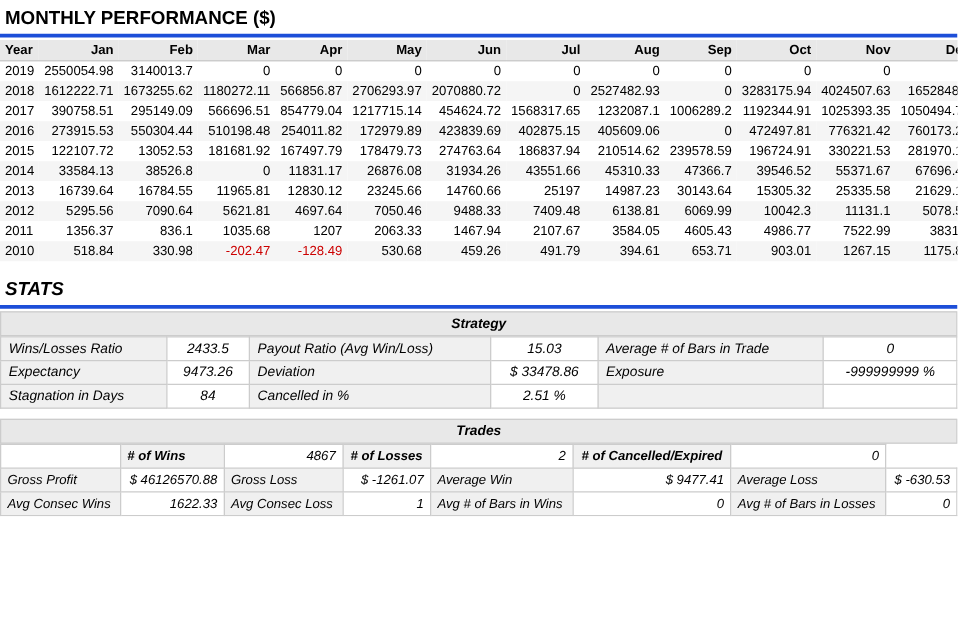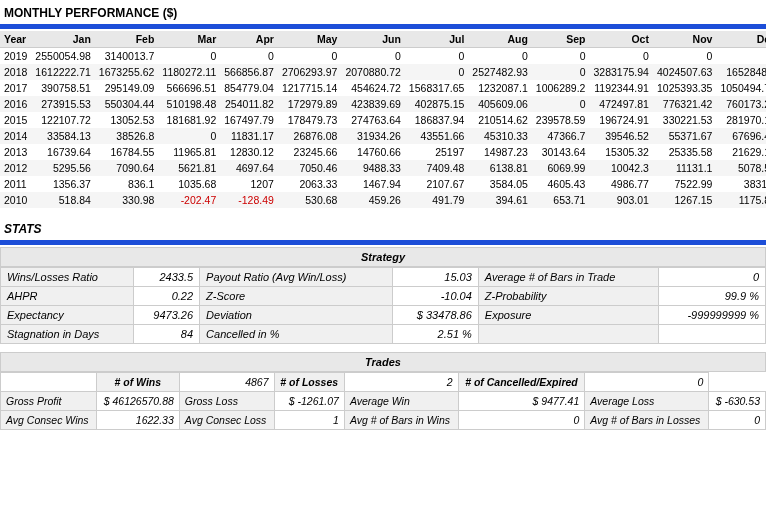--- a/index.html
+++ b/index.html
@@ -5,23 +5,23 @@
     * { box-sizing: border-box; margin: 0; padding: 0; }
     body {
       font-family: Arial, sans-serif;
       font-size: 11px;
       background: #fff;
       color: #000;
       width: 766px;
     }
     .section-title {
       font-weight: bold;
-      font-size: 12px;
+      font-size: 15px;
       padding: 6px 4px 4px 4px;
-      border-bottom: 5px solid #1d4ed8;
+      border-bottom: 3px solid #1d4ed8;
       margin-bottom: 2px;
     }
     
     .monthly-table {
       width: 100%;
       border-collapse: collapse;
       font-size: 10.5px;
     }
     .monthly-table th, .monthly-table td {
       padding: 2px 4px;
@@ -61,21 +61,21 @@
       padding: 3px 6px;
       border: 1px solid #ccc;
       vertical-align: middle;
     }
     .label-cell {
       background: #f0f0f0;
       font-weight: normal;
       white-space: nowrap;
     }
     .value-cell {
-      text-align: right;
+      text-align: center;
       white-space: nowrap;
     }
     .trades-table {
       width: 100%;
       border-collapse: collapse;
     }
     .trades-table td, .trades-table th {
       padding: 3px 5px;
       border: 1px solid #ccc;
       font-size: 10.5px;
@@ -275,28 +275,20 @@
     <tbody id="strategy-tbody">
     <tr>
           <td class="label-cell">Wins/Losses Ratio</td>
           <td class="value-cell">2433.5</td>
           <td class="label-cell">Payout Ratio (Avg Win/Loss)</td>
           <td class="value-cell">15.03</td>
           <td class="label-cell">Average # of Bars in Trade</td>
           <td class="value-cell">0</td>
         </tr>
         <tr>
-          <td class="label-cell">AHPR</td>
-          <td class="value-cell">0.22</td>
-          <td class="label-cell">Z-Score</td>
-          <td class="value-cell">-10.04</td>
-          <td class="label-cell">Z-Probability</td>
-          <td class="value-cell">99.9 %</td>
-        </tr>
-        <tr>
           <td class="label-cell">Expectancy</td>
           <td class="value-cell">9473.26</td>
           <td class="label-cell">Deviation</td>
           <td class="value-cell">$ 33478.86</td>
           <td class="label-cell">Exposure</td>
           <td class="value-cell">-999999999 %</td>
         </tr>
         <tr>
           <td class="label-cell">Stagnation in Days</td>
           <td class="value-cell">84</td>
@@ -306,21 +298,21 @@
           <td class="value-cell"></td>
         </tr>
       </tbody>
   </table>
 
   <div class="stats-subtitle" style="margin-top:8px;">Trades</div>
   <table class="trades-table">
     <tbody>
       <tr>
         <td></td>
-        <td class="lbl" style="text-align:center; font-weight:bold;"># of Wins</td>
+        <td class="lbl" style="font-weight:bold;"># of Wins</td>
         <td class="val">4867</td>
         <td class="lbl" style="text-align:center; font-weight:bold;"># of Losses</td>
         <td class="val">2</td>
         <td class="lbl" style="text-align:center; font-weight:bold;"># of Cancelled/Expired</td>
         <td class="val">0</td>
       </tr>
       <tr>
         <td class="lbl">Gross Profit</td>
         <td class="val">$ 46126570.88</td>
         <td class="lbl">Gross Loss</td>

